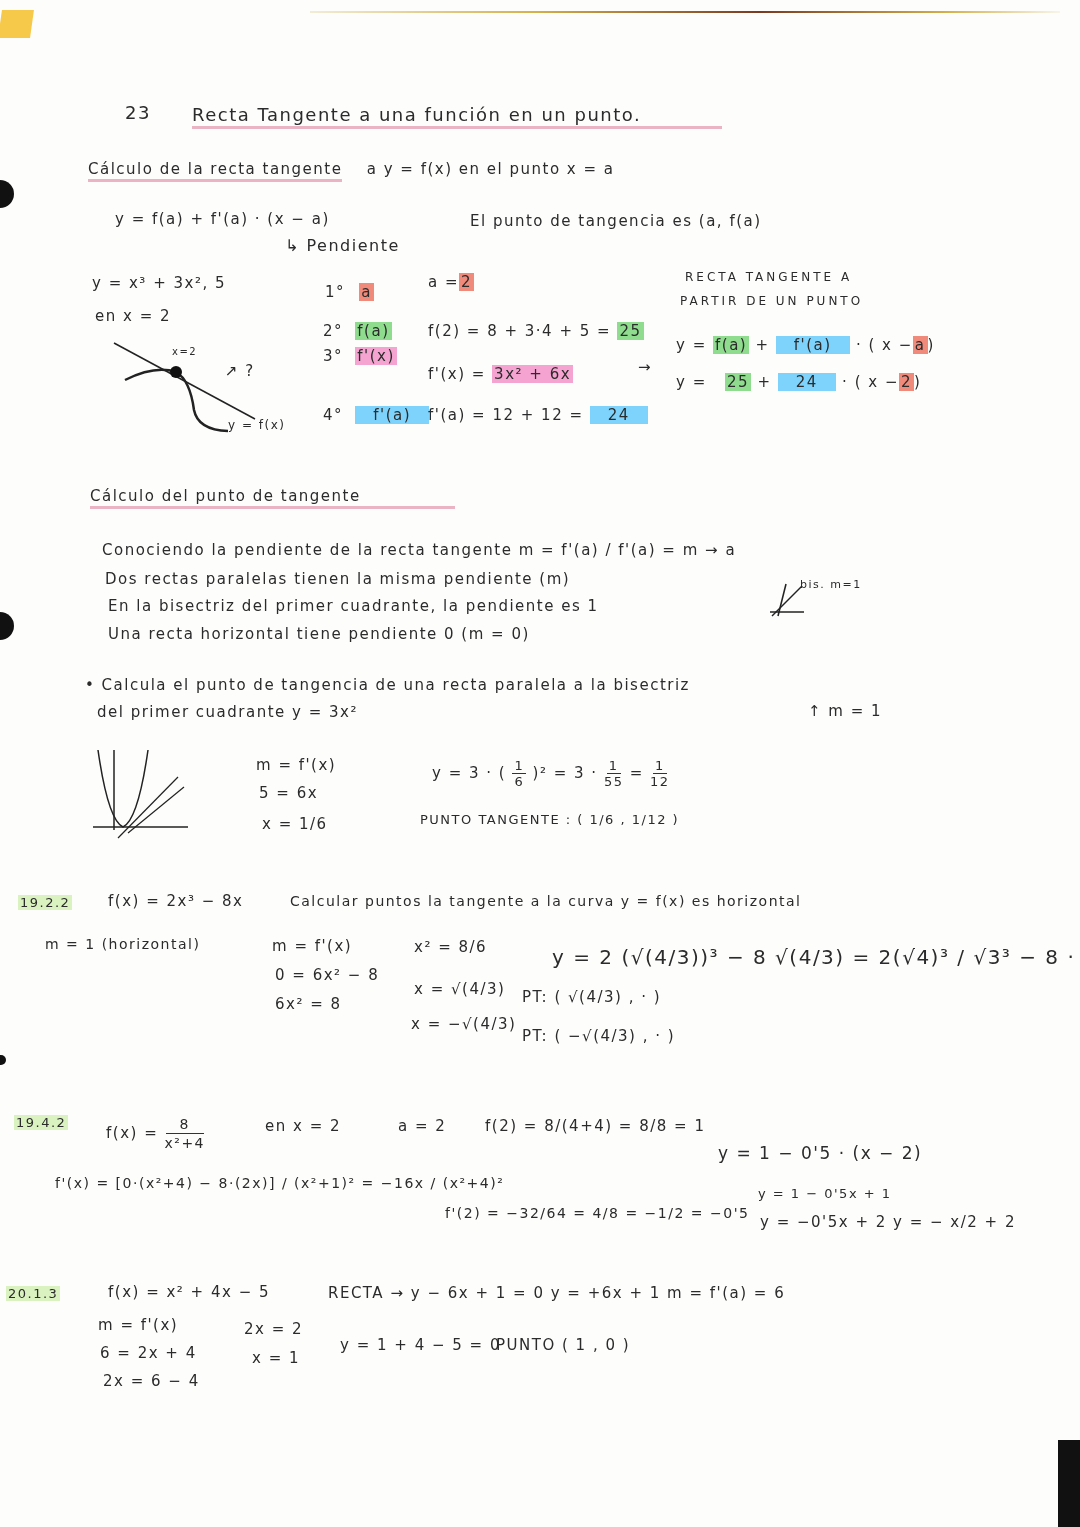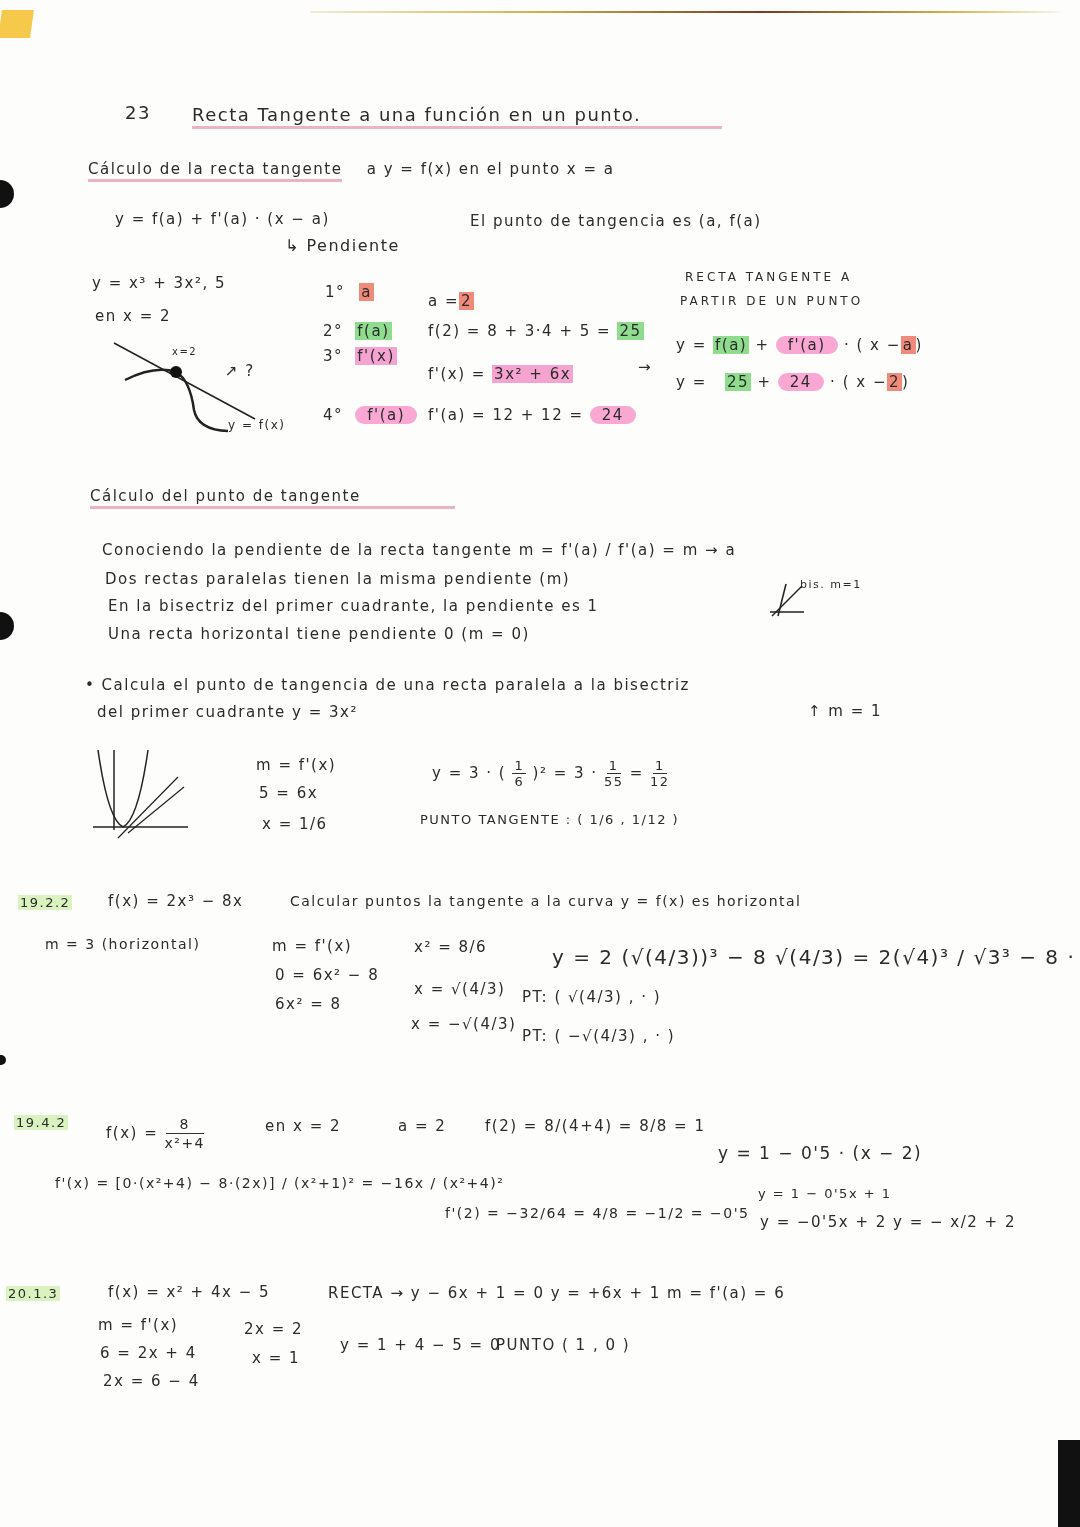--- a/index.html
+++ b/index.html
@@ -6,21 +6,21 @@
   body{width:1080px;height:1527px;background:#fdfdfc;position:relative;overflow:hidden;
        font-family:"DejaVu Sans",sans-serif;color:#2a2a2a;}
   .abs{position:absolute;white-space:nowrap;}
   .hw{font-family:"DejaVu Sans",sans-serif;font-size:15px;letter-spacing:1.5px;color:#2b2b2b;}
   .hw-lg{font-size:18px;letter-spacing:1.5px;}
   .caps{font-size:12px;letter-spacing:3px;}
   .ul-pink{border-bottom:3px solid rgba(220,120,150,0.55);padding-bottom:1px;}
   .hl-red{background:#f08a7a;padding:0 2px;}
   .hl-green{background:#8fdc8f;padding:0 2px;}
   .hl-pink{background:#f5a3d0;padding:0 2px;}
-  .hl-cyan{background:#f9a8d4;padding:0 12px;border-radius:9px;}
+  .hl-cyan{background:#7dd3fc;padding:0 18px;}
   .tab{position:absolute;left:0;top:10px;width:32px;height:28px;background:#f7c94a;transform:skewX(-8deg);}
   .topline{position:absolute;left:310px;top:11px;width:750px;height:2px;
            background:linear-gradient(90deg,rgba(200,170,60,0.2),#d6b04a 30%,#7a3a20 60%,#d6b04a 85%,rgba(200,170,60,0.1));}
   .hole{position:absolute;left:-14px;width:28px;height:28px;border-radius:50%;background:#111;}
   .rightshadow{position:absolute;right:0;top:1440px;width:22px;height:90px;background:#111;}
   .frac{display:inline-flex;flex-direction:column;align-items:center;vertical-align:middle;font-size:13px;line-height:15px;}
   .frac .num{border-bottom:1.5px solid #333;padding:0 2px;}
   .green-label{color:#2b2b2b;background:#d9f2c0;padding:0 2px;font-size:13px;}
 </style>
 </head>
@@ -53,21 +53,21 @@
   <circle cx="66" cy="37" r="6" fill="#111"></circle>
 </svg>
 <div class="abs hw" style="left:172px;top:346px;font-size:10px">x=2</div>
 <div class="abs hw" style="left:225px;top:362px">↗ ?</div>
 <div class="abs hw" style="left:228px;top:418px;font-size:12px">y = f(x)</div>
 
 <div class="abs hw" style="left:325px;top:283px">
   <span>1°</span>
   <span class="hl-red" style="margin-left:8px">a</span>
 </div>
-<div class="abs hw" style="left:428px;top:292px">
+<div class="abs hw" style="left:428px;top:273px">
   <span>a =</span><span class="hl-red">2</span>
 </div>
 
 <div class="abs hw" style="left:323px;top:322px">
   <span>2°</span>
   <span class="hl-green" style="margin-left:6px">f(a)</span>
 </div>
 <div class="abs hw" style="left:428px;top:322px">
   <span>f(2) = 8 + 3·4 + 5 =</span>
   <span class="hl-green">25</span>
@@ -149,21 +149,21 @@
   <span class="frac">
       <span class="num">1</span>
       <span>12</span>
     </span>
 </div>
 <div class="abs hw" style="left:420px;top:812px;font-size:13px">PUNTO TANGENTE : ( 1/6 , 1/12 )</div>
 
 <div class="abs hw green-label" style="left:18px;top:895px">19.2.2</div>
 <div class="abs hw" style="left:108px;top:892px">f(x) = 2x³ − 8x</div>
 <div class="abs hw" style="left:290px;top:893px;font-size:14px">Calcular puntos la tangente a la curva y = f(x) es horizontal</div>
-<div class="abs hw" style="left:45px;top:936px;font-size:14px">m = 3  (horizontal)</div>
+<div class="abs hw" style="left:45px;top:936px;font-size:14px">m = 1  (horizontal)</div>
 <div class="abs hw" style="left:272px;top:937px">m = f'(x)</div>
 <div class="abs hw" style="left:275px;top:966px">0 = 6x² − 8</div>
 <div class="abs hw" style="left:275px;top:995px">6x² = 8</div>
 <div class="abs hw" style="left:414px;top:938px">x² = 8/6</div>
 <div class="abs hw" style="left:414px;top:980px">x = √(4/3)</div>
 <div class="abs hw" style="left:411px;top:1015px">x = −√(4/3)</div>
 <div class="abs hw" style="left:522px;top:988px">PT: ( √(4/3) ,  · )</div>
 <div class="abs hw" style="left:522px;top:1027px">PT: ( −√(4/3) ,  · )</div>
 <div class="abs hw" style="left:552px;top:945px;font-size:20px">y = 2 (√(4/3))³ − 8 √(4/3) = 2(√4)³ / √3³ − 8 · √4/√3 ...</div>
 

